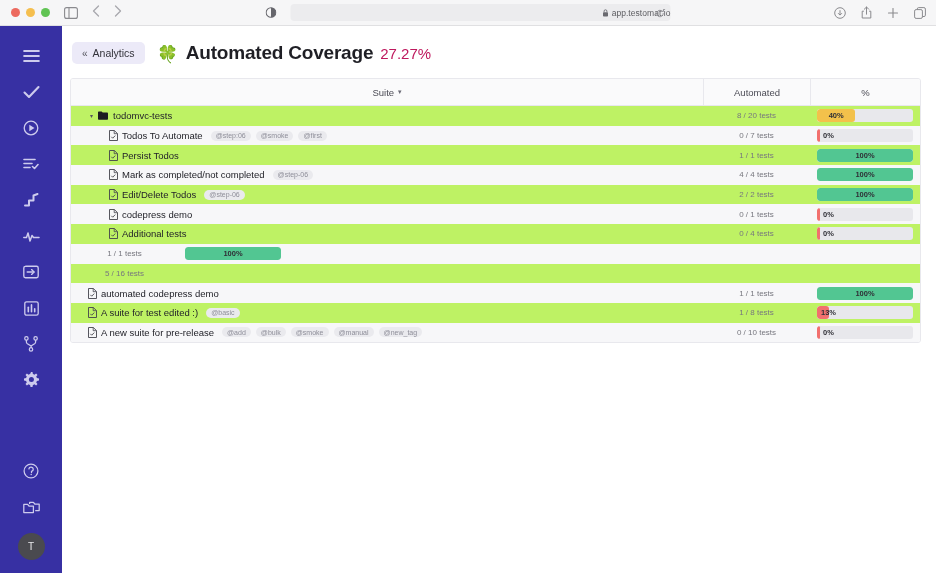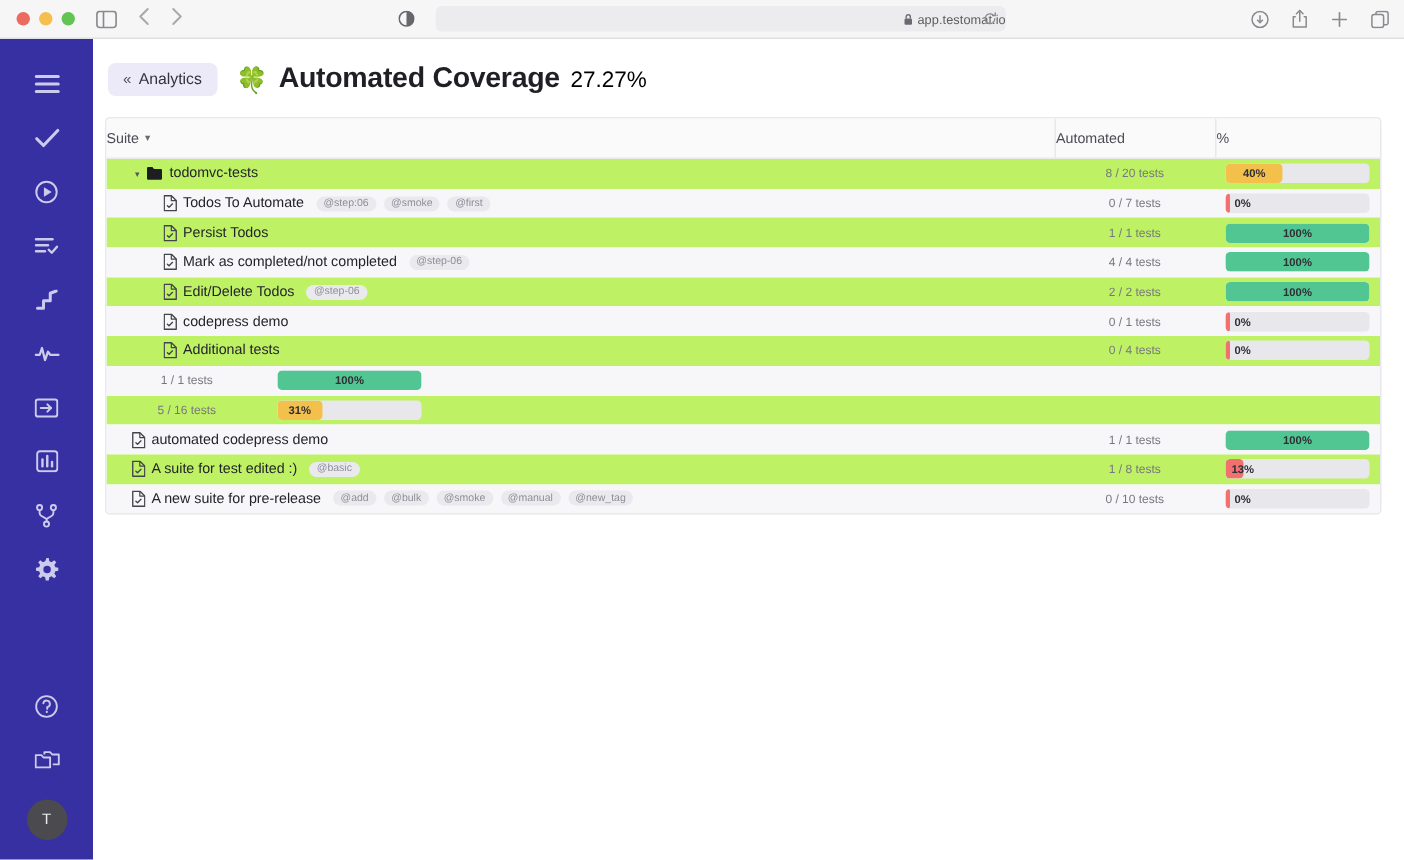--- a/index.html
+++ b/index.html
@@ -91,39 +91,39 @@
   .back-chip {
     display: inline-flex; align-items: center; gap: 5px;
     background: #eceaf8; color: #33333a;
     border-radius: 5px; padding: 5px 10px;
     font-size: 10.5px; cursor: pointer;
   }
   .back-chev { color: #55555e; font-size: 10px; }
   .page-title-wrap { display: flex; align-items: baseline; margin-left: 13px; gap: 7px; }
   .clover { font-size: 17px; line-height: 1; position: relative; top: 1px; }
   .page-title { font-size: 19px; font-weight: bold; color: #1f1f25; letter-spacing: -0.2px; }
-  .page-pct { font-size: 15px; color: #000000; font-weight: normal; }
+  .page-pct { font-size: 15px; color: #be185d; font-weight: normal; }
 
   
   .table {
     margin: 0 15px 0 8px;
     border: 1px solid #e8e8ed;
     border-radius: 3px;
     overflow: hidden;
     width: 851px;
   }
   .thead {
     display: flex; align-items: center;
     height: 27px;
     background: #fafafb;
     border-bottom: 1px solid #e8e8ed;
   }
   .th {
     font-size: 9.5px; color: #4b4b55;
-    display: flex; align-items: center; 
+    display: flex; align-items: center; justify-content: center;
     height: 100%;
   }
   .th-suite { flex: 1; }
   .th-auto { width: 107px; border-left: 1px solid #e8e8ed; }
   .th-pct { width: 110px; border-left: 1px solid #e8e8ed; }
   .sort-caret { font-size: 7px; margin-left: 4px; color: #6a6a75; }
 
   .row {
     display: flex; align-items: center;
     height: 19.7px;
@@ -555,26 +555,20 @@
           <div class="cell-auto">1 / 1 tests</div>
           <div class="cell-pct">
             <div class="bar-track">
               <div class="bar-fill" style="width: 100%; background: rgb(82, 198, 146);"></div>
               <div class="bar-label" style="left: 0px; right: 0px; justify-content: center;">100%</div>
             </div>
           </div>
         </div>
         <div class="row">
           <div class="cell-auto">5 / 16 tests</div>
-          <div class="cell-pct">
-            <div class="bar-track">
-              <div class="bar-fill" style="width: 31%; background: rgb(243, 193, 75);"></div>
-              <div class="bar-label" style="left: 0px; width: 31%; justify-content: center;">31%</div>
-            </div>
-          </div>
         </div>
         <div class="row alt">
           <div class="cell-suite">
             <span class="file-icon indent-0">
               <svg width="9" height="11" viewBox="0 0 9 11" fill="none" stroke="#43434c" stroke-width="0.9" stroke-linejoin="round">
                 <path d="M.5.5H5.3L8.5 3.6V10.5H.5Z"></path>
                 <polyline points="5.2,0.6 5.2,3.7 8.4,3.7" stroke-width="0.8"></polyline>
                 <polyline points="2.6,7.1 3.7,8.2 6,5.9" stroke-width="0.9" stroke-linecap="round"></polyline>
               </svg>
             </span>

